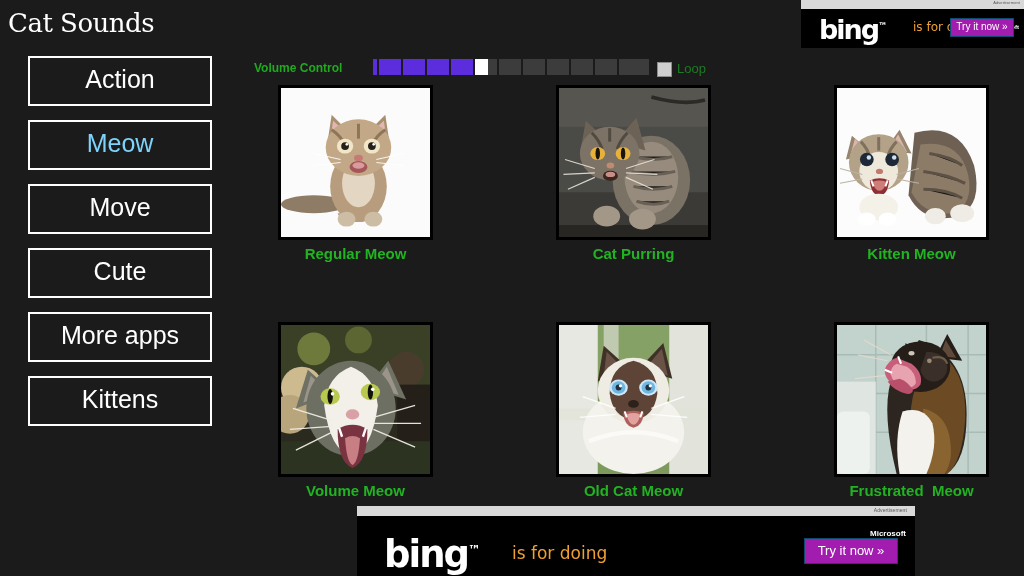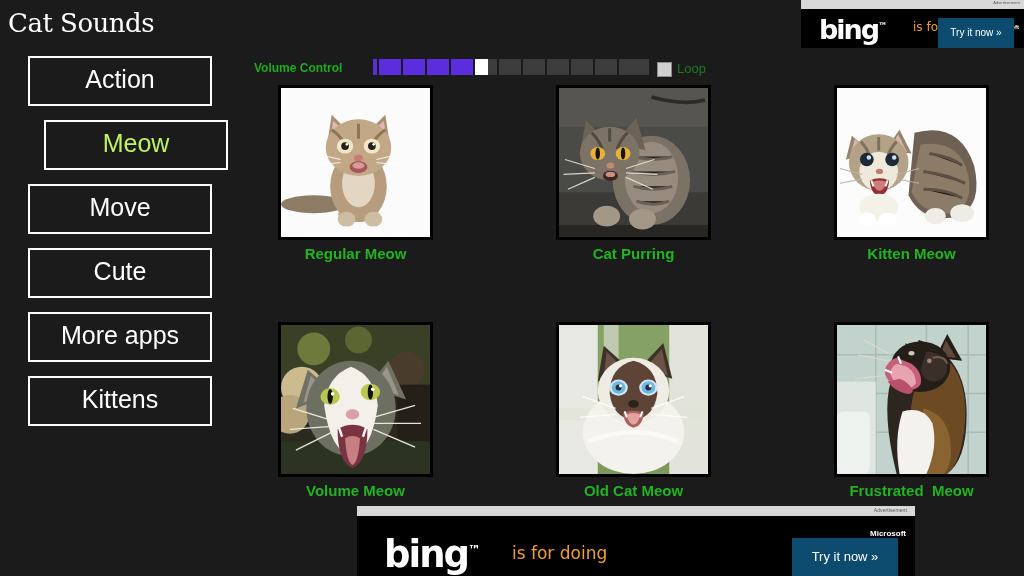--- a/index.html
+++ b/index.html
@@ -48,22 +48,21 @@
     font-family: "Liberation Sans", sans-serif;
     font-size: 25px;
     font-weight: 400;
     line-height: 42px;
     text-align: center;
     cursor: pointer;
     overflow: hidden;
     white-space: nowrap;
   }
   .nav-button.active {
-    color: #bef264;
-    margin-left: 16px;
+    color: #7dd3fc;
   }
 
   
   #volume-row {
     position: absolute;
     left: 254px;
     top: 58px;
     width: 460px;
     height: 24px;
   }
@@ -209,23 +208,23 @@
     letter-spacing: 0;
   }
   .bing-tag {
     position: absolute;
     color: #f0a030;
     font-family: "DejaVu Sans", sans-serif;
     white-space: nowrap;
   }
   .bing-cta {
     position: absolute;
-    border: 7px solid #0c4a6e;
+    border: 1px solid #0c4a6e;
     color: #ffffff;
-    background: #0c4a6e;
+    background: #a21caf;
     text-align: center;
     white-space: nowrap;
     cursor: pointer;
   }
 
   
   #ad-top {
     left: 801px;
     top: 0px;
     width: 223px;

